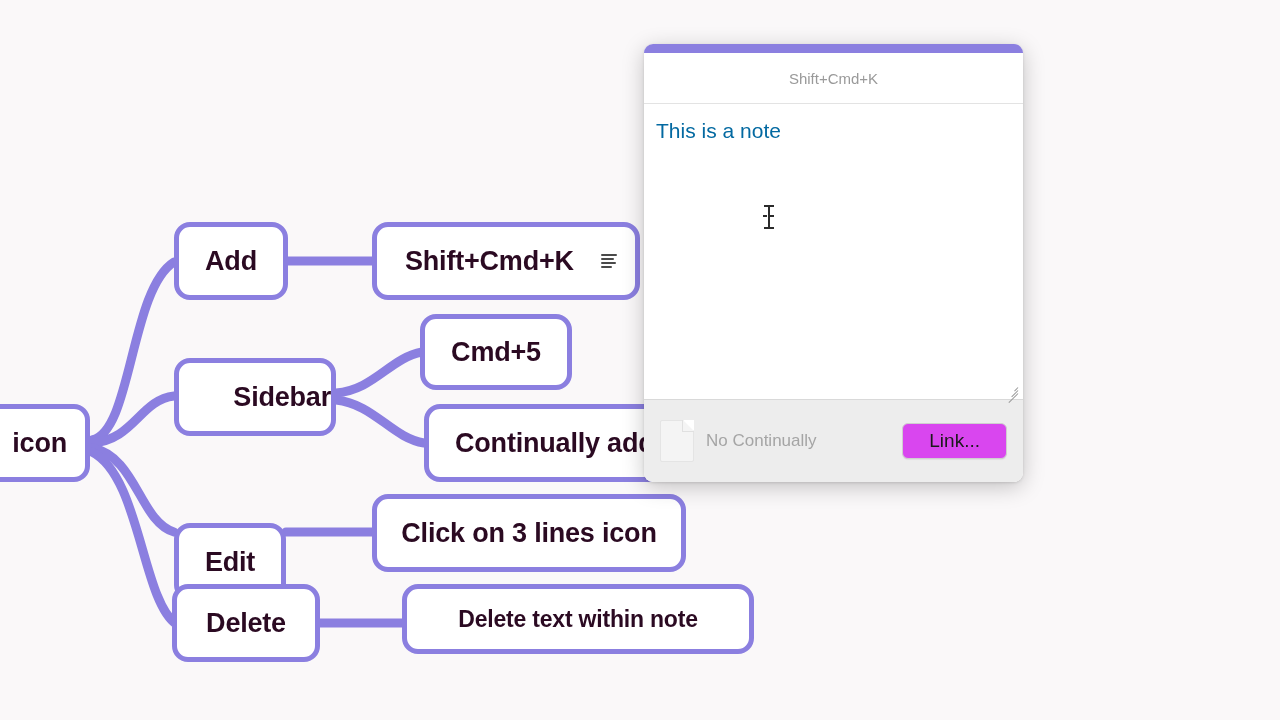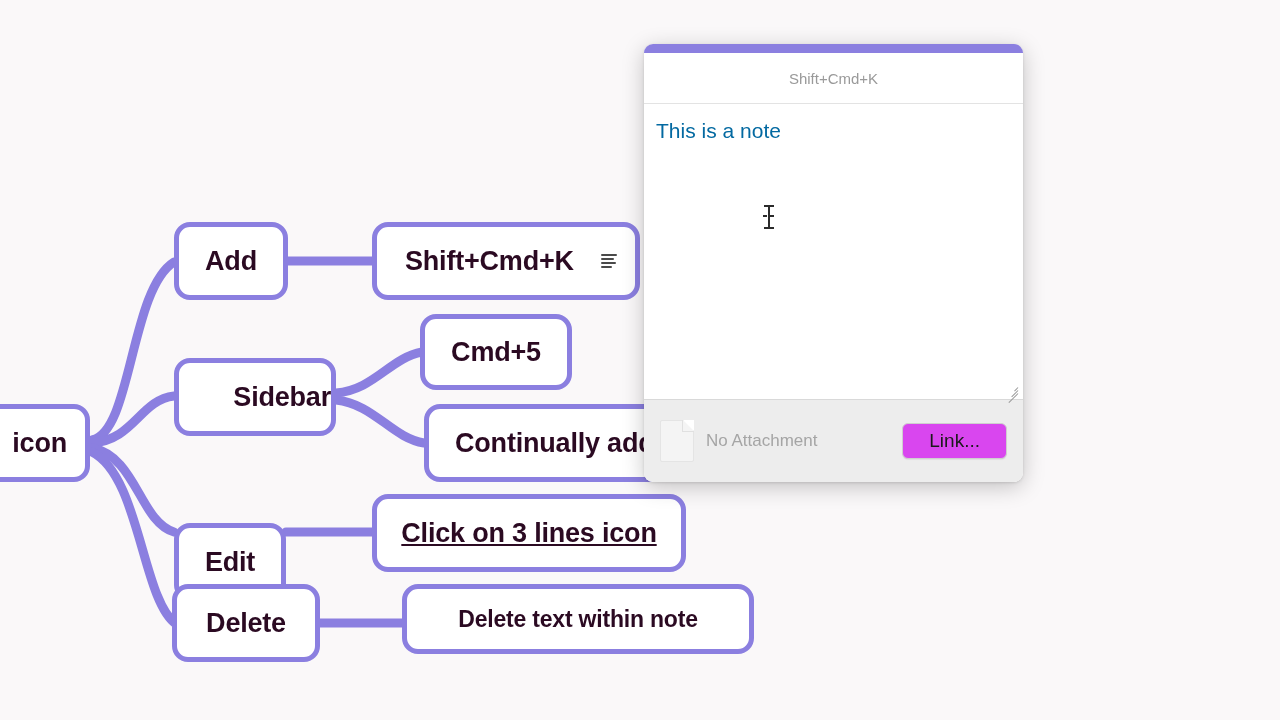--- a/index.html
+++ b/index.html
@@ -137,21 +137,20 @@
     font-size: 27px;
     margin-top: 29px;
   }
 
   .node-clicklines {
     left: 372px;
     top: 494px;
     width: 314px;
     height: 78px;
     font-size: 27px;
-    text-decoration: underline;
   }
 
   .node-delete {
     left: 172px;
     top: 584px;
     width: 148px;
     height: 78px;
     font-size: 27px;
   }
 
@@ -396,21 +395,21 @@
       <div class="note-text">This is a note</div>
       <div class="resize-grip">
         <span></span>
           <span></span>
           <span></span>
       </div>
     </div>
 
     <div class="popup-footer">
       <div class="attachment-icon"></div>
-      <span class="attachment-label">No Attachment</span>
+      <span class="attachment-label">No Continually</span>
       <button class="link-button">Link...</button>
     </div>
   </div>
 
   <div id="text-cursor">
     <span class="bar stem"></span>
     <span class="bar cap-t"></span>
     <span class="bar cap-b"></span>
     <span class="bar mid-l"></span>
     <span class="bar mid-r"></span>

